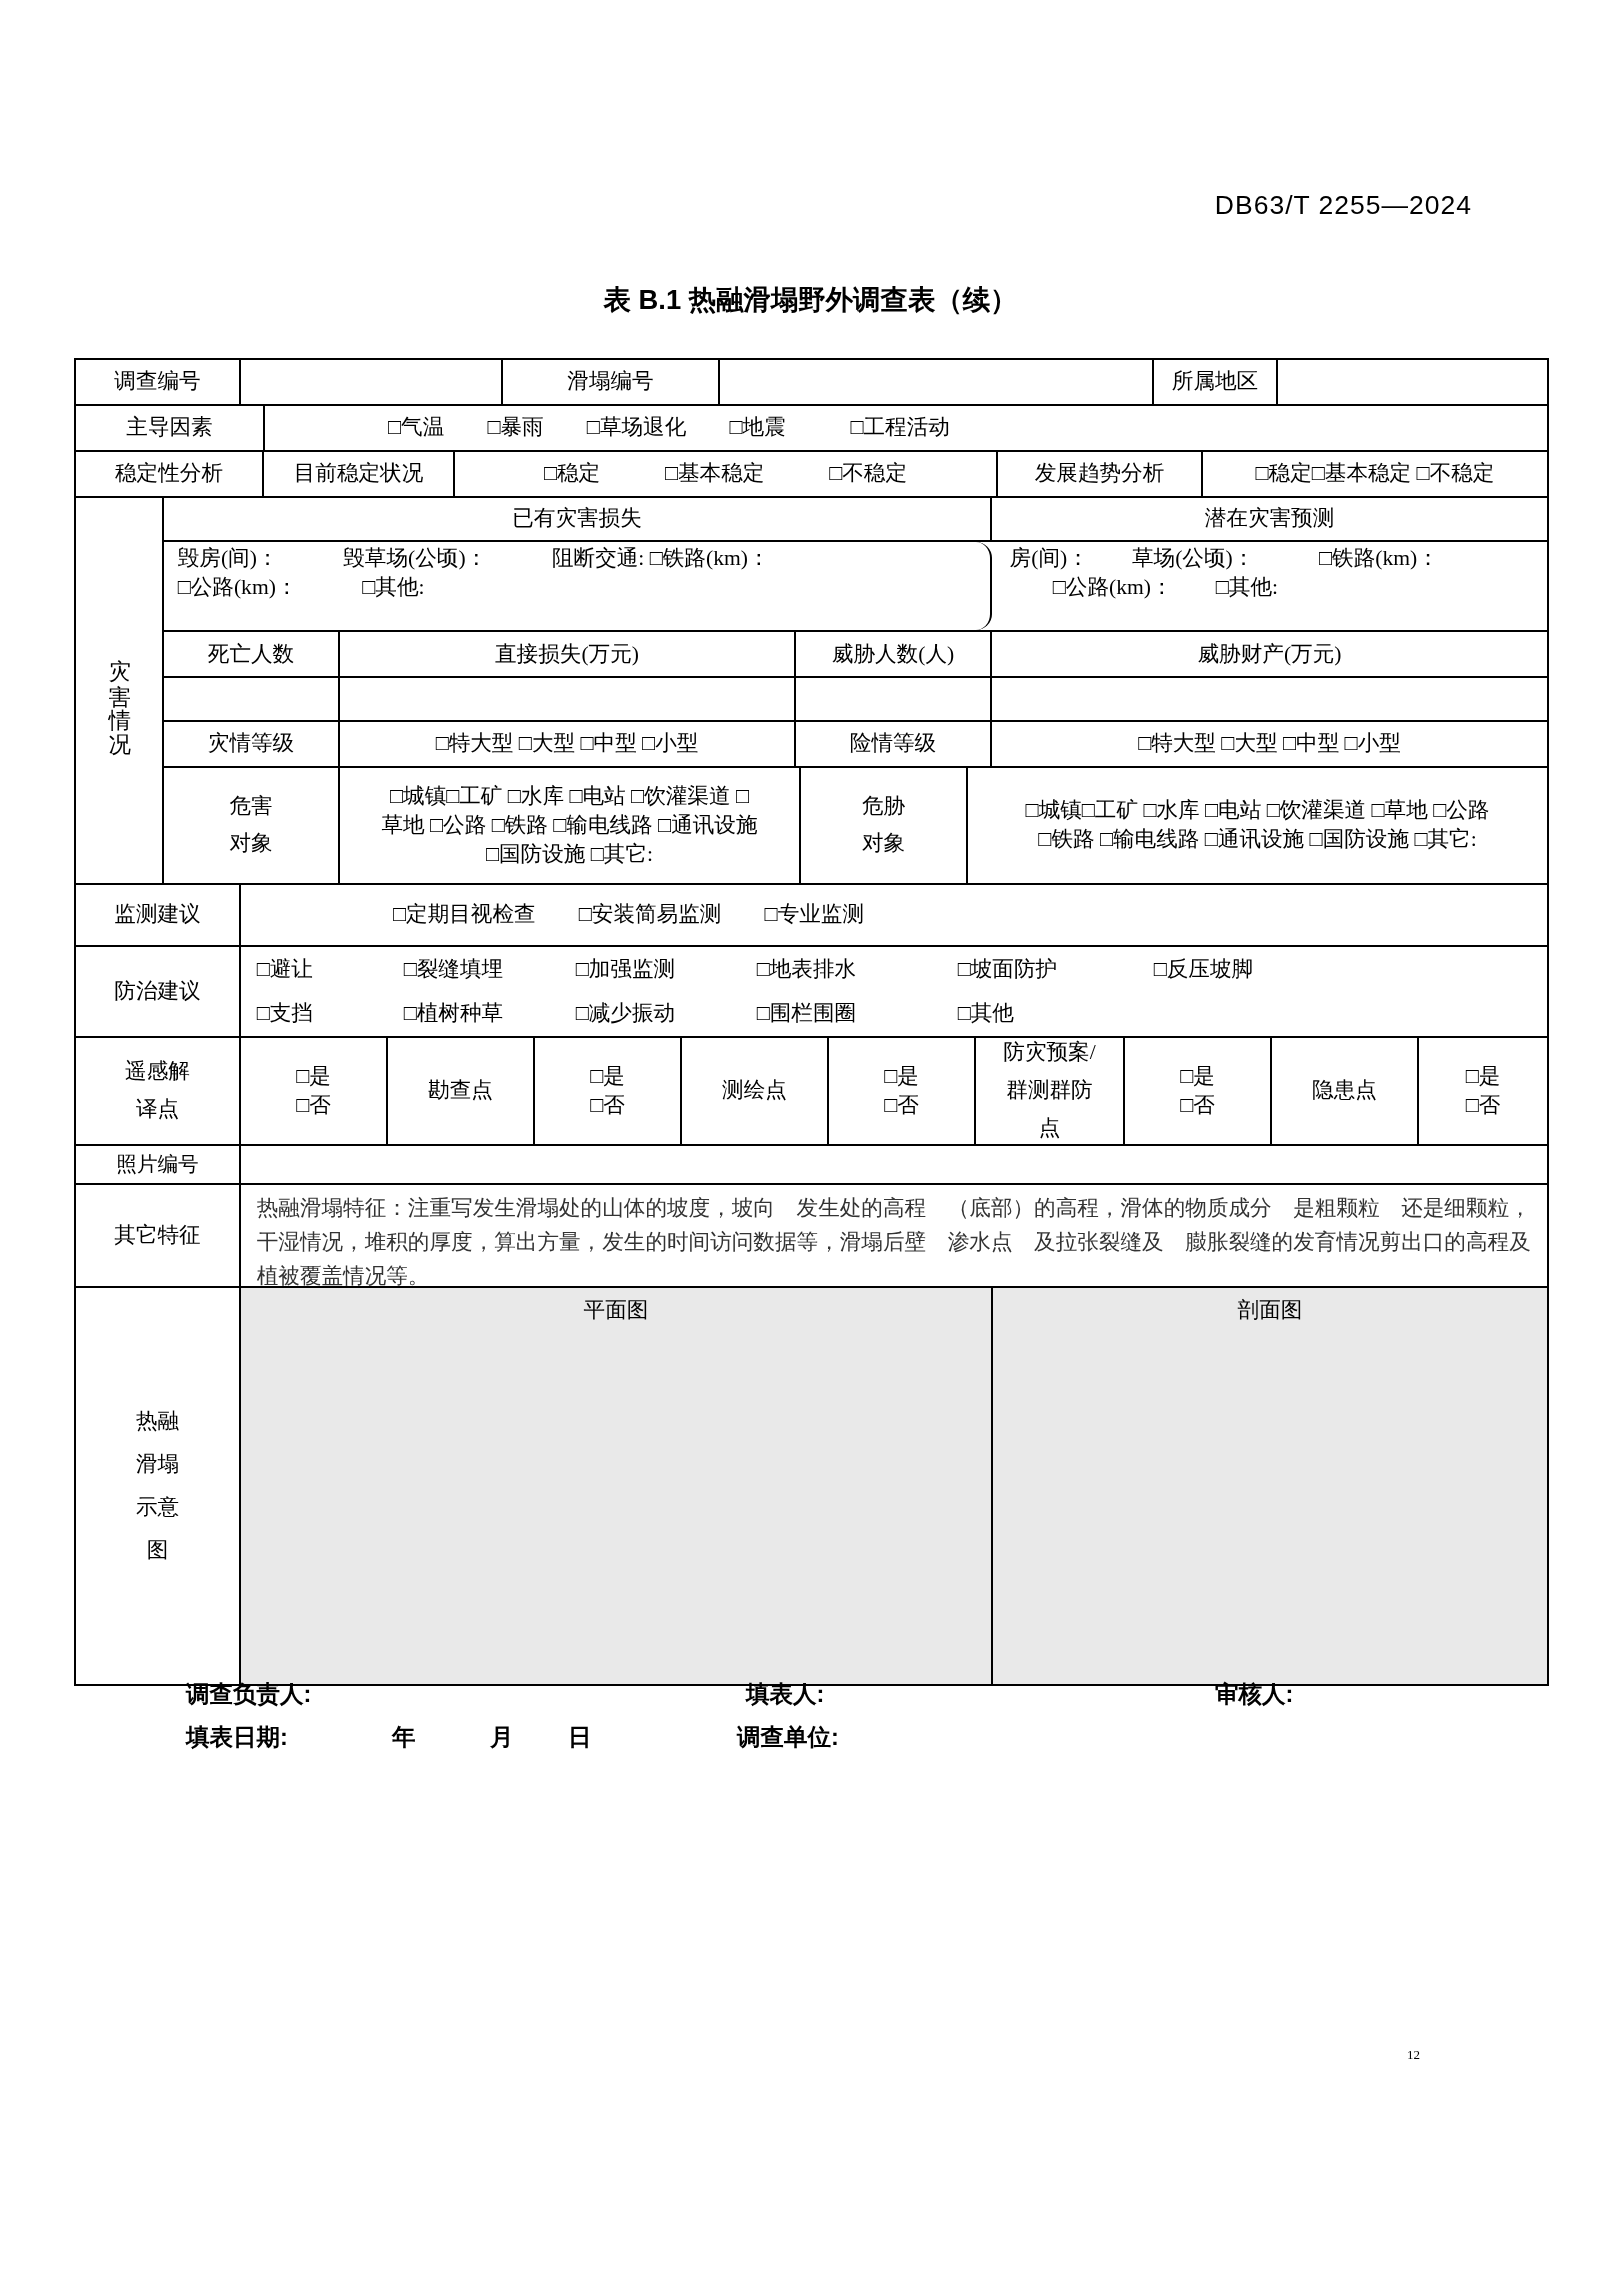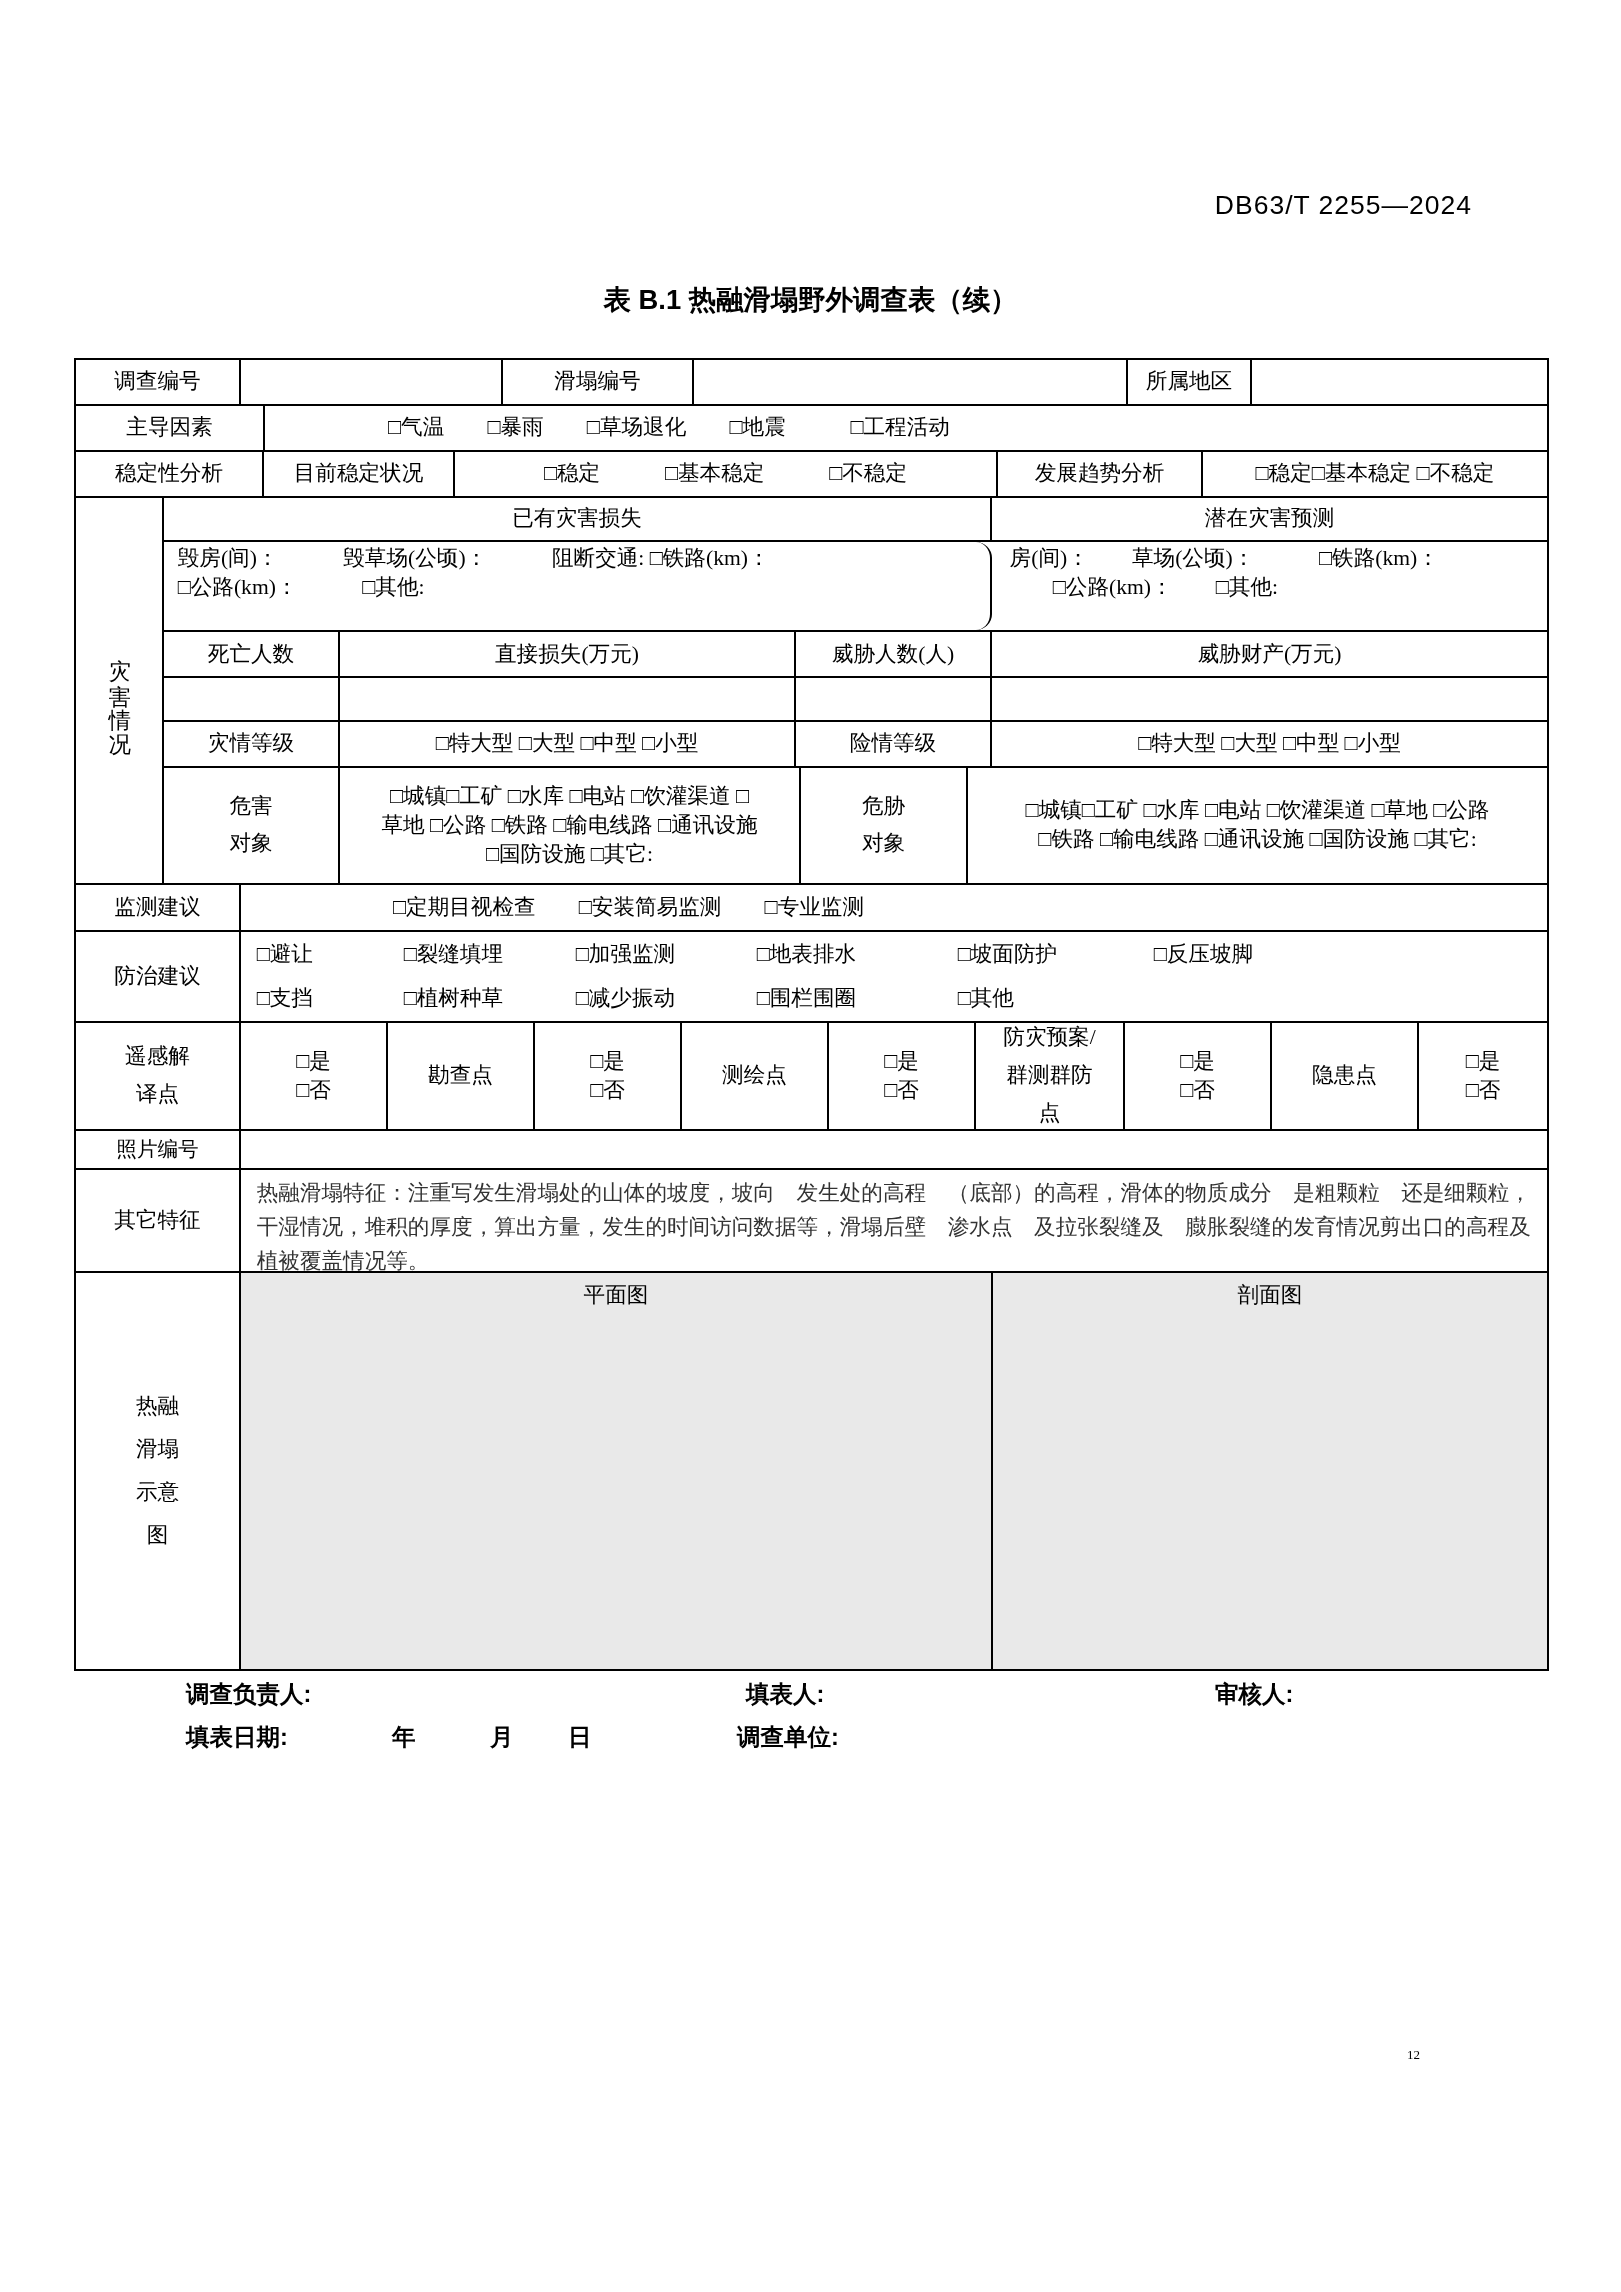--- a/index.html
+++ b/index.html
@@ -57,21 +57,21 @@
 <div class="page">
 
   <div class="doccode">DB63/T 2255—2024</div>
   <div class="title">表 B.1 热融滑塌野外调查表（续）</div>
 
   <div class="tbl">
 
     <div class="tr" style="height:46px">
       <div class="td" style="width:165px">调查编号</div>
       <div class="td" style="width:262px"></div>
-      <div class="td" style="width:191px">滑塌编号</div>
+      <div class="td" style="width:217px">滑塌编号</div>
       <div class="td" style="width:434px"></div>
       <div class="td" style="width:124px">所属地区</div>
       <div class="td grow"></div>
     </div>
 
     <div class="tr" style="height:46px">
       <div class="td" style="width:189px">主导因素</div>
       <div class="td grow left" style="padding-left:123px">□气温　　□暴雨　　□草场退化　　□地震　　　□工程活动</div>
     </div>
 
@@ -140,21 +140,21 @@
           </div>
           <div class="td lines grow">
             <div>□城镇□工矿 □水库 □电站 □饮灌渠道 □草地 □公路</div>
             <div>□铁路 □输电线路 □通讯设施 □国防设施 □其它:</div>
           </div>
         </div>
 
       </div>
     </div>
 
-    <div class="tr" style="height:47px">
+    <div class="tr" style="height:62px">
       <div class="td" style="width:165px">监测建议</div>
       <div class="td grow left" style="padding-left:152px">□定期目视检查　　□安装简易监测　　□专业监测</div>
     </div>
 
     <div class="tr" style="height:91px">
       <div class="td" style="width:165px">防治建议</div>
       <div class="td grow left">
         <div class="prev-grid">
           <span>□避让</span>
           <span>□裂缝填埋</span>

